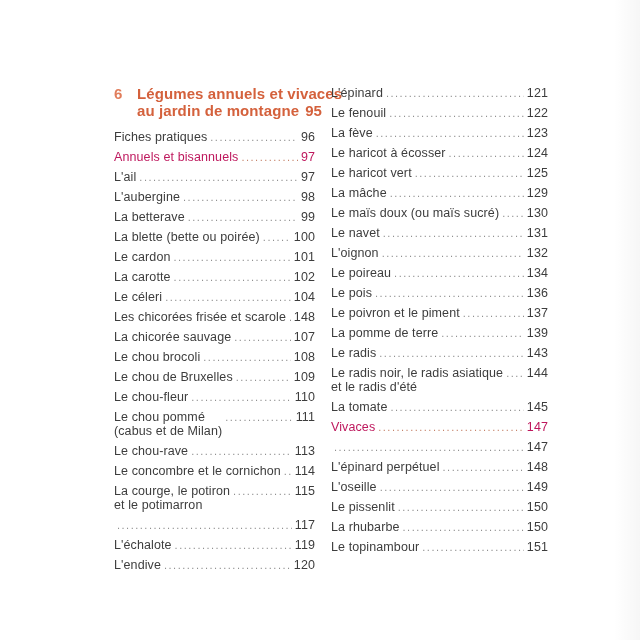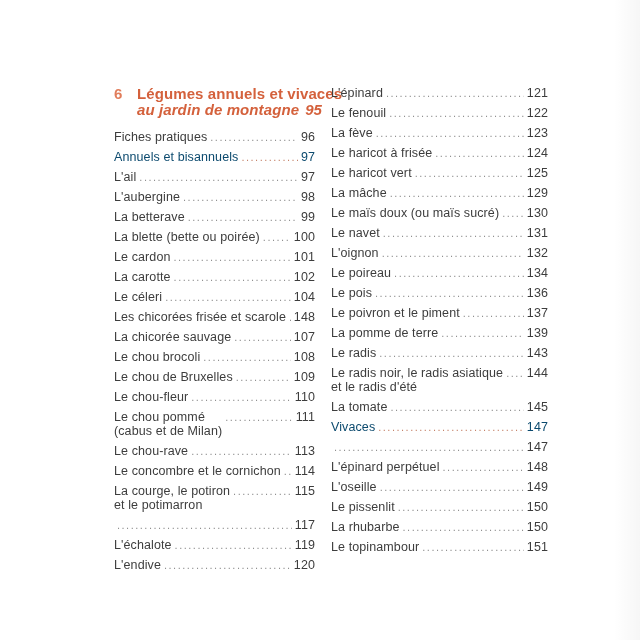--- a/index.html
+++ b/index.html
@@ -45,22 +45,21 @@
     letter-spacing: 0.1px;
   }
   .chap-num {
     flex: none;
     width: 23px;
   }
   .chap-body { flex: 1; min-width: 0; }
   .chap-line1 { white-space: nowrap; }
   .chap-line2-row {
     display: flex;
-    align-items: flex-start;
-    font-style: italic;
+    align-items: center;
   }
   .chap-line2-row .label { flex: none; }
 
   
   .entry {
     display: flex;
     margin-bottom: 6px;
     font-size: 12.5px;
     line-height: 14px;
     font-weight: 400;
@@ -86,21 +85,21 @@
   }
   .pg { flex: none; }
 </style>
 <style>
   .page { background: #ffffff; }
   .chapter { color: #d4613c; }
   .chap-num { color: #e17d5b; }
   .chapter .dots { color: #d4613c; }
   .entry { color: #3d3d3d; }
   .entry .dots { color: #909090; }
-  .entry.section { color: #0c4a6e; }
+  .entry.section { color: #be185d; }
   .entry.section .dots { color: #c5836a; }
 </style></head>
 <body>
 
 <div class="page">
   <div class="content">
 
     <div class="col col-left">
       <div class="chapter">
         <span class="chap-num">6</span>
@@ -234,21 +233,21 @@
             <span class="label">Le fenouil</span>
             <span class="dots"></span>
             <span class="pg">122</span>
           </div>
           <div class="entry">
             <span class="label">La fève</span>
             <span class="dots"></span>
             <span class="pg">123</span>
           </div>
           <div class="entry">
-            <span class="label">Le haricot à frisée</span>
+            <span class="label">Le haricot à écosser</span>
             <span class="dots"></span>
             <span class="pg">124</span>
           </div>
           <div class="entry">
             <span class="label">Le haricot vert</span>
             <span class="dots"></span>
             <span class="pg">125</span>
           </div>
           <div class="entry">
             <span class="label">La mâche</span>

